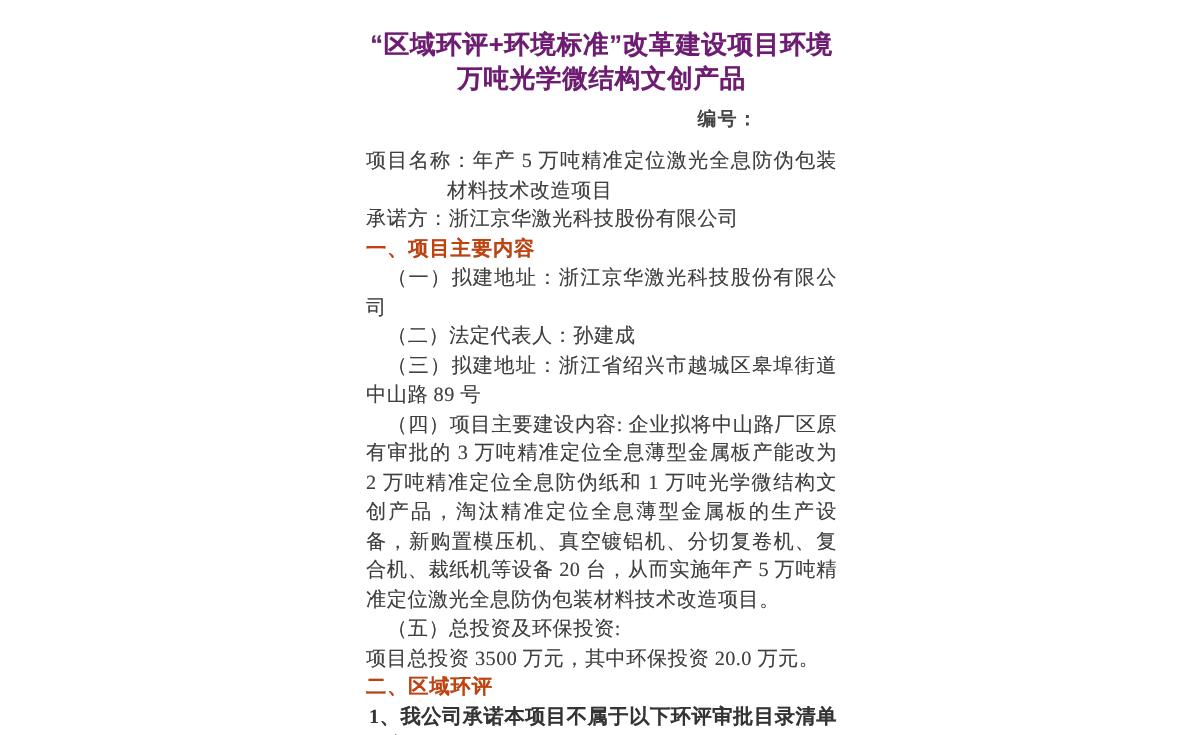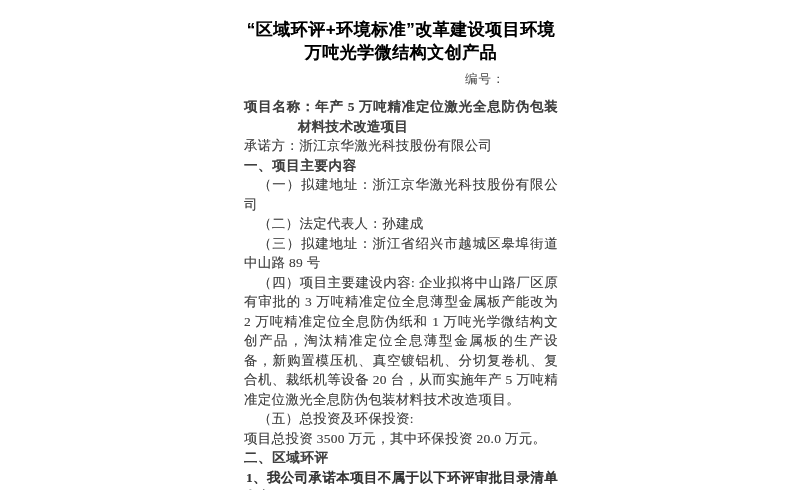--- a/index.html
+++ b/index.html
@@ -19,61 +19,60 @@
   .sheet {
     position: absolute;
     left: 244px;
     top: 18px;
     width: 314px;
   }
   .doc-title {
     text-align: center;
     font-family: "Liberation Sans", "DejaVu Sans", sans-serif;
     font-weight: bold;
-    color: #000000;
+    color: #701a75;
     font-size: 17px;
     line-height: 23px;
     letter-spacing: 0.5px;
     text-shadow: 0 0 0.5px rgba(0,0,0,0.45);
   }
   .number-row {
     margin-top: 7px;
     padding-left: 221px;
     font-size: 12.5px;
     line-height: 17px;
     color: #454545;
-    font-weight: normal;
+    font-weight: bold;
     letter-spacing: 1px;
   }
   .body-text {
     margin-top: 9px;
     font-size: 13.5px;
     line-height: 19.5px;
     letter-spacing: 0.3px;
     color: #404040;
     text-shadow: 0 0 0.4px rgba(0,0,0,0.3);
   }
   .body-text p {
     margin: 0;
     text-align: justify;
     word-break: break-all;
     overflow-wrap: anywhere;
   }
   .hang {
     padding-left: 54px;
     text-indent: -54px;
-    font-weight: bold;
   }
   .indent1 {
     text-indent: 14px;
   }
   .heading {
     font-family: "Liberation Sans", "DejaVu Sans", sans-serif;
     font-weight: bold;
-    color: #404040;
+    color: #c2410c;
     letter-spacing: 0.6px;
   }
   .strong-line {
     font-weight: 600;
     color: #343434;
     text-indent: 2px;
   }
 </style>
 </head>
 <body>

